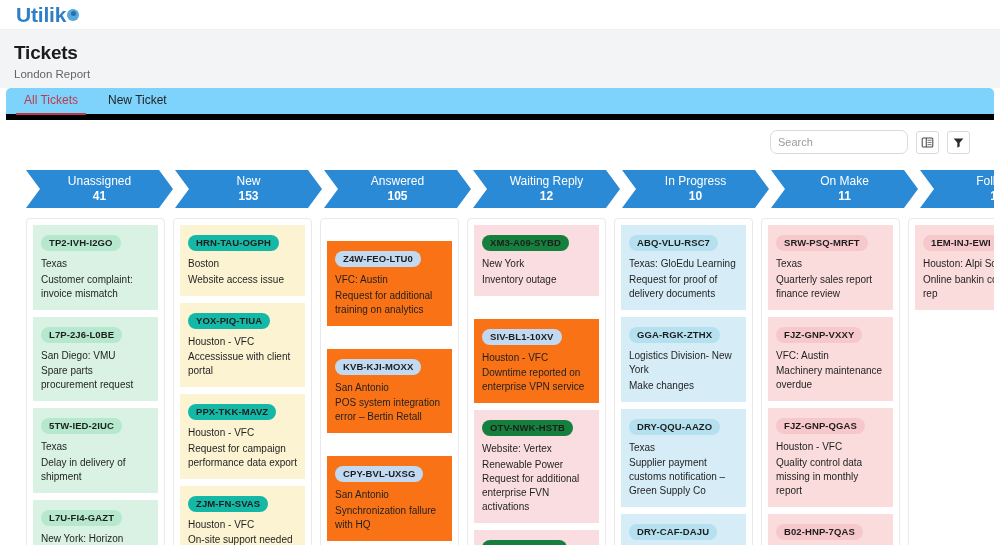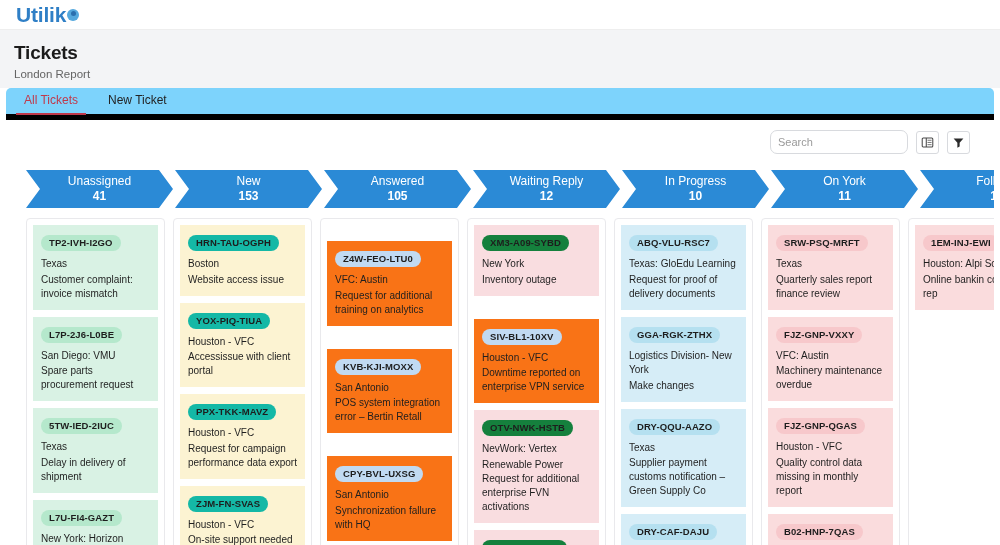--- a/index.html
+++ b/index.html
@@ -224,21 +224,21 @@
         </div>
         <div class="chev">
           <div class="cname">Waiting Reply</div>
           <div class="ccount">12</div>
         </div>
         <div class="chev">
           <div class="cname">In Progress</div>
           <div class="ccount">10</div>
         </div>
         <div class="chev">
-          <div class="cname">On York</div>
+          <div class="cname">On Make</div>
           <div class="ccount">11</div>
         </div>
         <div class="chev">
           <div class="cname">Follow</div>
           <div class="ccount">1</div>
         </div>
       </div>
     <div class="columns" id="columns">
         <div class="column">
           <div class="card c-green"><div class="badge">TP2-IVH-I2GO</div><div class="org">Texas</div><div class="desc">Customer complaint: invoice mismatch</div></div>
@@ -254,21 +254,21 @@
         </div>
         <div class="column">
           <div class="card c-blue"><div class="badge">Z4W-FEO-LTU0</div><div class="org">VFC: Austin</div><div class="desc">Request for additional training on analytics</div></div>
           <div class="card c-blue"><div class="badge">KVB-KJI-MOXX</div><div class="org">San Antonio</div><div class="desc">POS system integration error – Bertin Retall</div></div>
           <div class="card c-blue"><div class="badge">CPY-BVL-UXSG</div><div class="org">San Antonio</div><div class="desc">Synchronization fallure with HQ</div></div>
           <div class="card c-blue"><div class="badge">EOS-ACE-SWTN</div><div class="org">San Antonio</div></div>
         </div>
         <div class="column">
           <div class="card c-red"><div class="badge">XM3-A09-SYBD</div><div class="org">New York</div><div class="desc">Inventory outage</div></div>
           <div class="card c-blue"><div class="badge">SIV-BL1-10XV</div><div class="org">Houston - VFC</div><div class="desc">Downtime reported on enterprise VPN service</div></div>
-          <div class="card c-red"><div class="badge">OTV-NWK-HSTB</div><div class="org">NevWork: Vertex</div><div class="desc">Renewable Power Request for additional enterprise FVN activations</div></div>
+          <div class="card c-red"><div class="badge">OTV-NWK-HSTB</div><div class="org">Website: Vertex</div><div class="desc">Renewable Power Request for additional enterprise FVN activations</div></div>
           <div class="card c-red"><div class="badge">ZDJ-A09-LARV</div></div>
         </div>
         <div class="column">
           <div class="card c-teal"><div class="badge">ABQ-VLU-RSC7</div><div class="org">Texas: GloEdu Learning</div><div class="desc">Request for proof of delivery documents</div></div>
           <div class="card c-teal"><div class="badge">GGA-RGK-ZTHX</div><div class="org">Logistics Division- New York</div><div class="desc">Make changes</div></div>
           <div class="card c-teal"><div class="badge">DRY-QQU-AAZO</div><div class="org">Texas</div><div class="desc">Supplier payment customs notification – Green Supply Co</div></div>
           <div class="card c-teal"><div class="badge">DRY-CAF-DAJU</div></div>
         </div>
         <div class="column">
           <div class="card c-pink"><div class="badge">SRW-PSQ-MRFT</div><div class="org">Texas</div><div class="desc">Quarterly sales report finance review</div></div>

